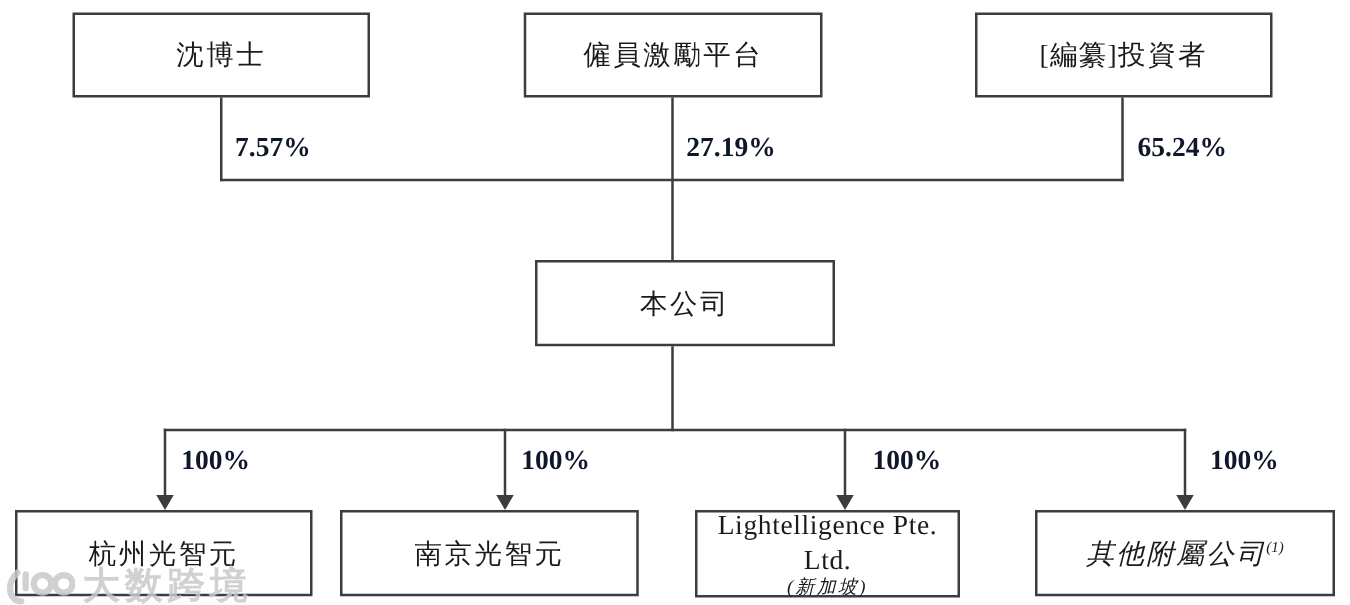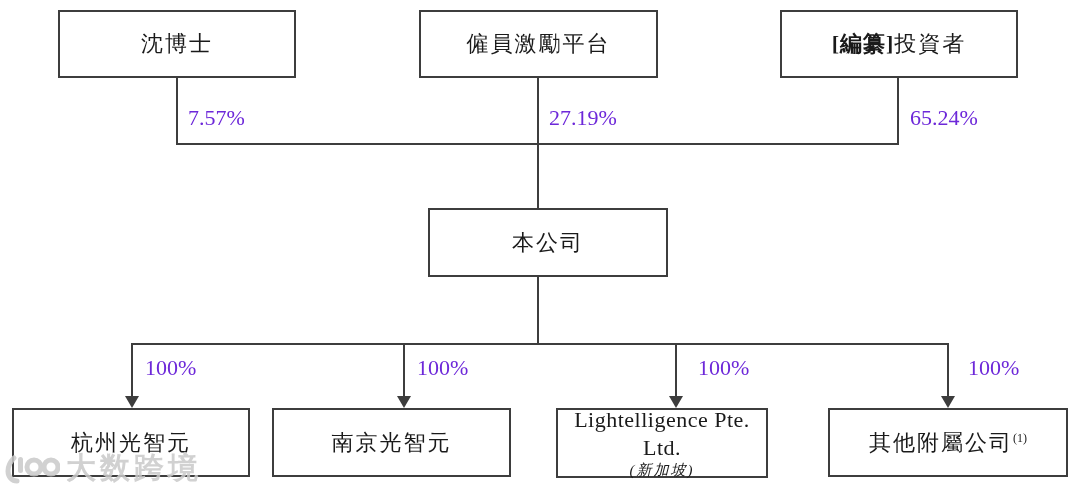--- a/index.html
+++ b/index.html
@@ -33,21 +33,21 @@
   .node .en-line {
     letter-spacing: 0.5px;
     line-height: 1.25;
   }
   .node .sub-line {
     font-style: italic;
     letter-spacing: 2px;
     font-size: 15px;
     line-height: 1.25;
   }
-  .bold-part { font-weight: bold; letter-spacing: 1px; }
+  .bold-part { font-weight: normal; letter-spacing: 1px; }
   sup.fnote {
     font-size: 12px;
     letter-spacing: 0;
     vertical-align: super;
     line-height: 0;
   }
   .hline, .vline {
     position: absolute;
     background: #3d3d3d;
   }
@@ -57,22 +57,23 @@
     position: absolute;
     width: 0;
     height: 0;
     border-left: 7px solid transparent;
     border-right: 7px solid transparent;
     border-top: 12px solid #3d3d3d;
   }
   .pct-label {
     position: absolute;
     font-size: 22px;
-    color: #6d28d9;
+    color: #0f172a;
     white-space: nowrap;
+    font-weight: bold;
   }
   #watermark {
     position: absolute;
     left: 4px;
     top: 448px;
     display: flex;
     align-items: center;
     gap: 6px;
     color: #c6c6c6;
     opacity: 0.85;
@@ -143,21 +144,21 @@
 
   <div class="node" style="left:272px; top:408px; width:239px; height:69px;">
     <span>南京光智元</span>
   </div>
 
   <div class="node" style="left:556px; top:408px; width:212px; height:70px;">
     <span class="en-line">Lightelligence Pte. Ltd.</span>
     <span class="sub-line">(新加坡)</span>
   </div>
 
-  <div class="node" style="left:828px; top:408px; width:240px; height:69px;">
+  <div class="node" style="left:828px; top:408px; width:240px; height:69px;font-style:italic;">
     <span><span>其他附屬公司</span><sup class="fnote">(1)</sup></span>
   </div>
 
   <div id="watermark">
     <svg width="56" height="30" viewBox="0 0 56 30">
       <path d="M10 4 C6 8 4 12 4 17 C4 23 8 27 13 27" stroke="#c9c9c9" stroke-width="5" fill="none" stroke-linecap="round"></path>
       <rect x="14" y="3" width="5" height="16" rx="2.5" fill="#c9c9c9"></rect>
       <circle cx="30" cy="13" r="7" stroke="#c9c9c9" stroke-width="5" fill="none"></circle>
       <circle cx="47" cy="13" r="7" stroke="#c9c9c9" stroke-width="5" fill="none"></circle>
     </svg>

